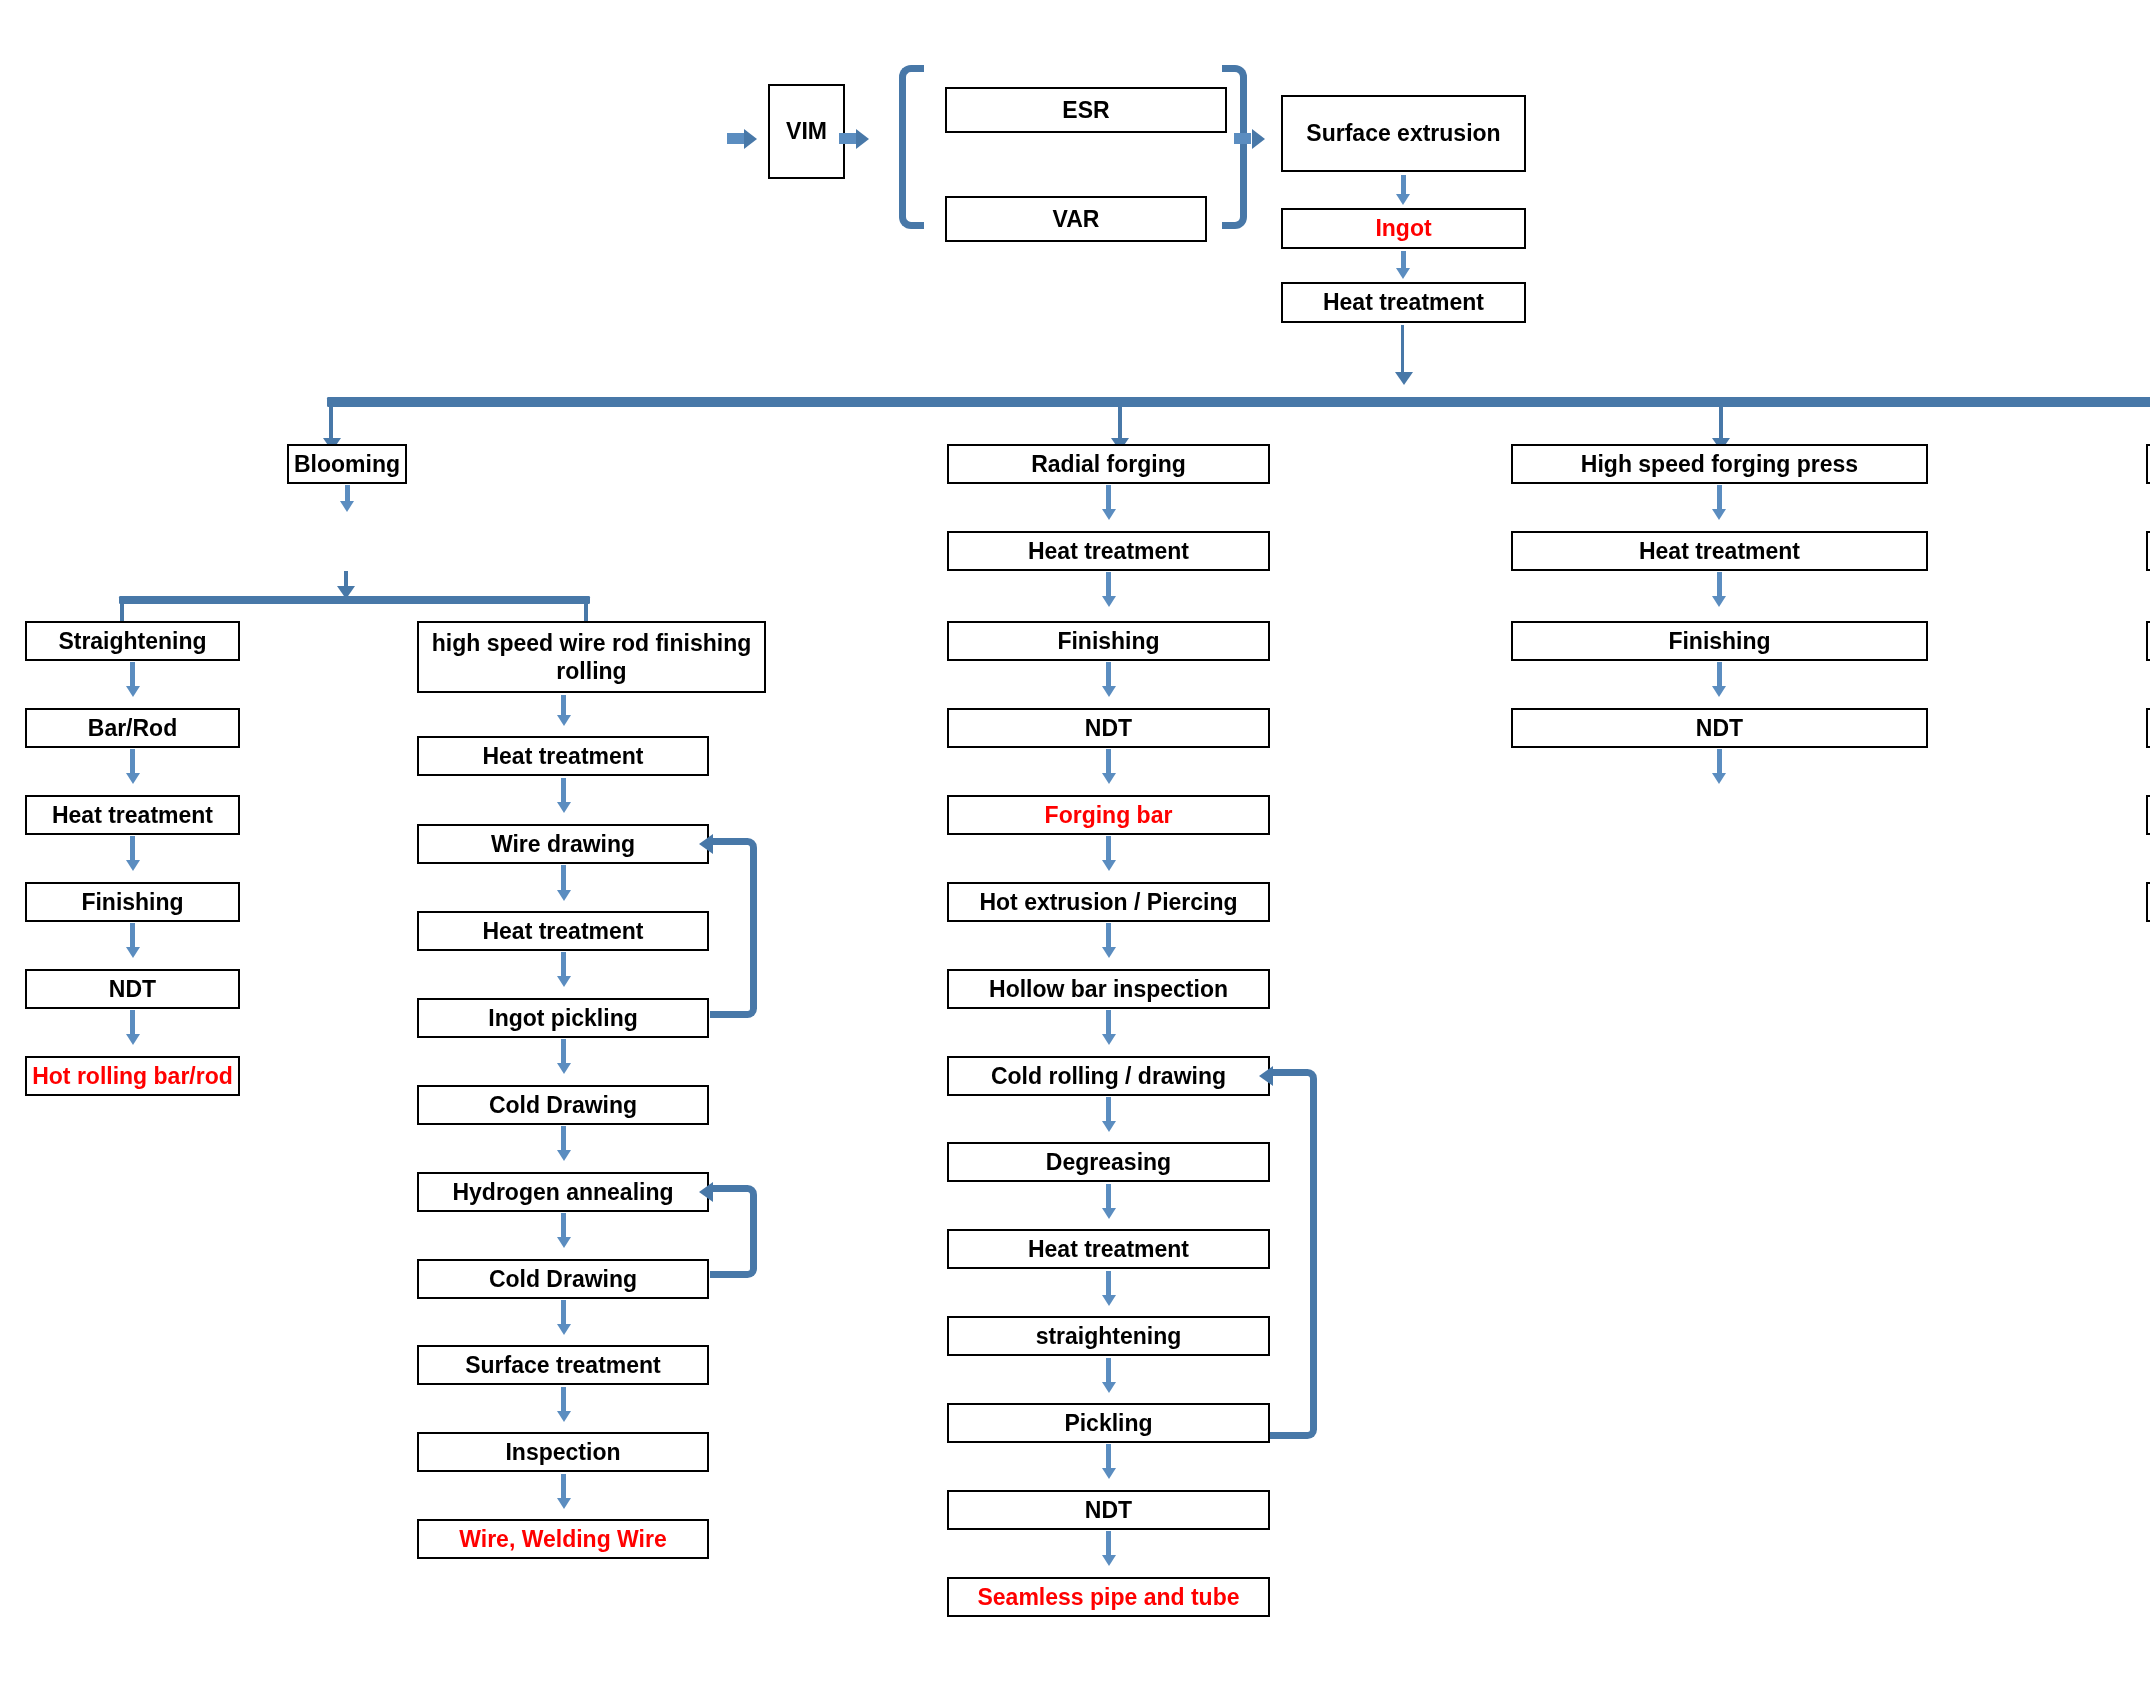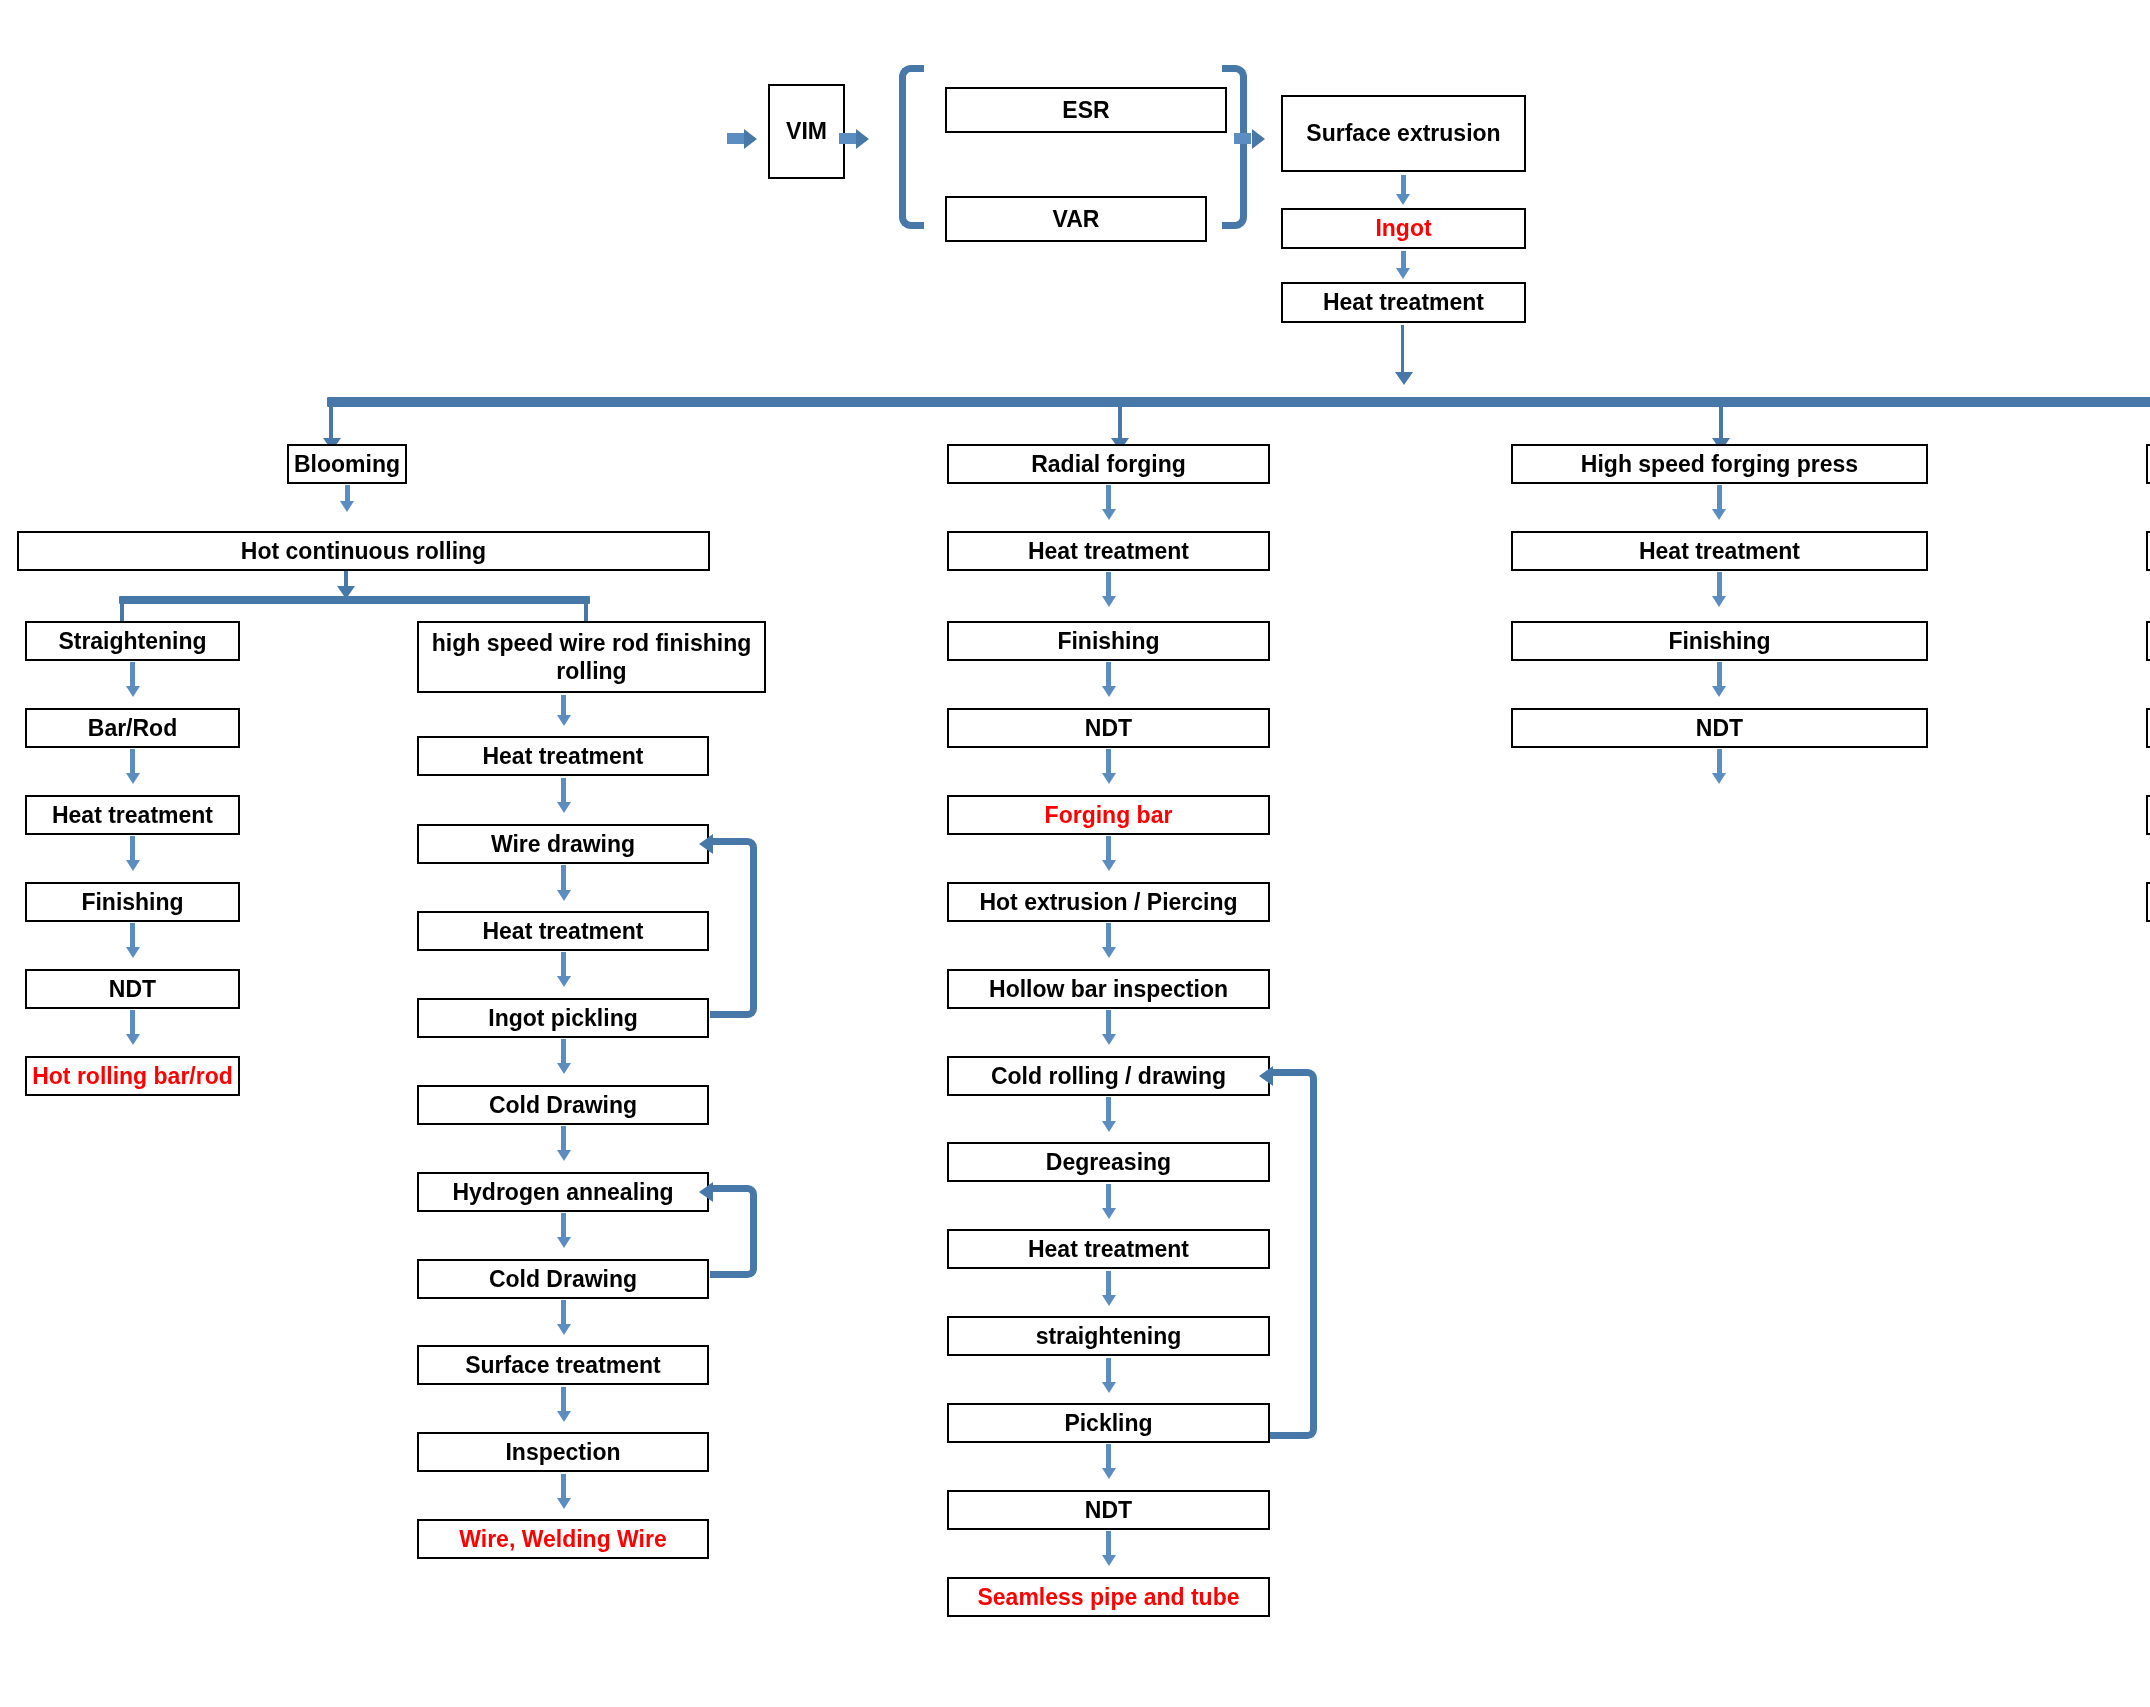--- a/index.html
+++ b/index.html
@@ -151,21 +151,20 @@
   <div class="adown" style="left:1111px;top:438px;"></div>
 
   <div class="vline" style="left:1719px;top:403px;width:4.3px;height:39px;"></div>
   <div class="adown" style="left:1712px;top:438px;"></div>
 
   <div class="node" style="left:287px;top:444px;width:120px;height:40px;">Blooming</div>
 
   <div class="step-shaft" style="left:345px;top:485px;height:18px;"></div>
   <div class="step-head" style="left:340px;top:501px;"></div>
 
-  <div class="node" style="left:17px;top:531px;width:693px;height:40px;">Hot continuous rolling</div>
 
   <div class="vline" style="left:344px;top:571px;width:4.3px;height:18px;"></div>
   <div class="adown" style="left:337px;top:586px;"></div>
 
   <div class="vbus" style="left:119px;top:596px;width:471px;height:7.7px;"></div>
 
   <div class="vline" style="left:120px;top:601px;width:4.3px;height:28px;"></div>
   <div class="adown" style="left:114px;top:626px;"></div>
 
   <div class="vline" style="left:584px;top:601px;width:4.3px;height:28px;"></div>

